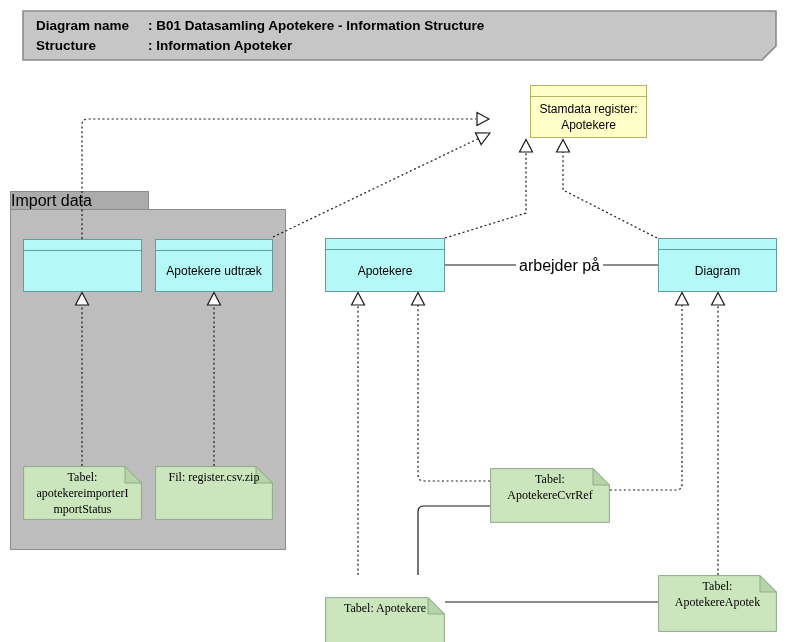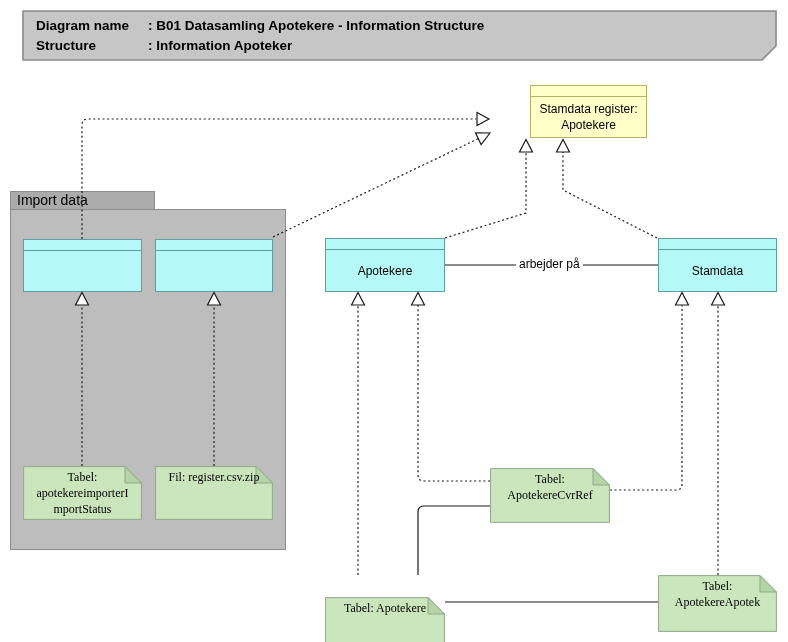--- a/index.html
+++ b/index.html
@@ -17,21 +17,21 @@
   .lbl { white-space:pre-line; text-align:center; font-size:12px; line-height:16px; }
 
   
   .banner { left:22px; top:10px; width:756px; height:52px; z-index:2; }
   .banner svg { position:absolute; left:0; top:0; }
   .banner-text { position:absolute; left:14px; top:6px; font-weight:bold; font-size:13.5px; line-height:20px; }
   .b-label { display:inline-block; width:112px; }
 
   
   .group-tab { left:10px; top:191px; width:137px; height:17px; background:var(--group-tab-fill);
-    border:1px solid var(--group-border); z-index:1; font-size:14px; line-height:17px; padding-left:6px; }
+    border:1px solid var(--group-border); z-index:1; font-size:16px; line-height:17px; }
   .group-body { left:10px; top:209px; width:274px; height:339px; background:var(--group-body-fill);
     border:1px solid var(--group-border); z-index:1; }
 
   
   .dataobj { background:var(--object-fill); border:1px solid var(--object-border); z-index:3;
     display:flex; flex-direction:column; }
   .dataobj .strip { height:10px; border-bottom:1px solid var(--object-border); flex:0 0 auto; }
   .dataobj .body { flex:1; display:flex; align-items:center; justify-content:center; }
   .dataobj.yellow { background:var(--stamdata-fill); border-color:var(--stamdata-border); }
   .dataobj.yellow .strip { border-bottom-color:var(--stamdata-border); }
@@ -40,21 +40,21 @@
   .note { z-index:3;font-family:Liberation Serif, serif; }
   .note svg { position:absolute; left:0; top:0; }
   .note .note-lbl { position:absolute; left:0; top:3px; width:100%; }
 
   
   .connectors { left:0; top:0; z-index:5; pointer-events:none; }
   .rel { fill:none; stroke:var(--line-color); stroke-width:1.2; stroke-dasharray:2 2.6; }
   .assoc { fill:none; stroke:var(--line-color); stroke-width:1.2; }
   .tri { fill:#ffffff; stroke:var(--line-color); stroke-width:1.2; stroke-dasharray:none; }
 
-  .rel-label { z-index:6; background:#ffffff; font-size:12px; padding:0 3px; }
+  .rel-label { z-index:6; background:#ffffff; font-size:16px; padding:0 3px; }
 </style>
 </head>
 <body style="--banner-fill: #c6c6c6; --banner-border: #8a8a8a; --group-tab-fill: #ababab; --group-body-fill: #bdbdbd; --group-border: #8c8c8c; --object-fill: #b4f8f8; --object-border: #5f9ea0; --stamdata-fill: #ffffc8; --stamdata-border: #b8b165; --note-fill: #cbe6bd; --note-fold-fill: #b6d5a7; --note-border: #8fa98a; --line-color: #1a1a1a;">
 
 <div class="abs banner">
   <svg width="756" height="52" viewBox="0 0 756 52">
     <polygon points="1,1 754,1 754,36 740,50 1,50" style="fill:var(--banner-fill);stroke:var(--banner-border);stroke-width:1.6"></polygon>
   </svg>
   <div class="banner-text">
     <div><span class="b-label">Diagram name</span><span>:</span> <span>B01 Datasamling Apotekere - Information Structure</span></div>
@@ -72,33 +72,36 @@
 Apotekere</span>
     </div>
 </div>
 
 <div class="abs dataobj" style="left:23px; top:239px; width:117px; height:51px;">
   <div class="strip"></div>
 </div>
 
 <div class="abs dataobj" style="left:155px; top:239px; width:116px; height:51px;">
   <div class="strip"></div>
+  <div class="body">
+      <span class="lbl">Apotekere udtræk</span>
+    </div>
 </div>
 
 <div class="abs dataobj" style="left:325px; top:238px; width:118px; height:52px;">
   <div class="strip"></div>
   <div class="body">
       <span class="lbl">Apotekere</span>
     </div>
 </div>
 
 <div class="abs dataobj" style="left:658px; top:238px; width:117px; height:52px;">
   <div class="strip"></div>
   <div class="body">
-      <span class="lbl">Stamdata</span>
+      <span class="lbl">Diagram</span>
     </div>
 </div>
 
 <div class="abs note" style="left:23px; top:466px; width:119px; height:54px;">
   <svg width="119" height="54" viewBox="0 0 119 54">
     <polygon points="0.6,0.6 102,0.6 118.4,17 118.4,53.4 0.6,53.4" style="fill:var(--note-fill);stroke:var(--note-border)"></polygon>
     <polygon points="102,0.6 102,17 118.4,17" style="fill:var(--note-fold-fill);stroke:var(--note-border)"></polygon>
   </svg>
   <div class="note-lbl lbl">Tabel:
 apotekereimporterI

